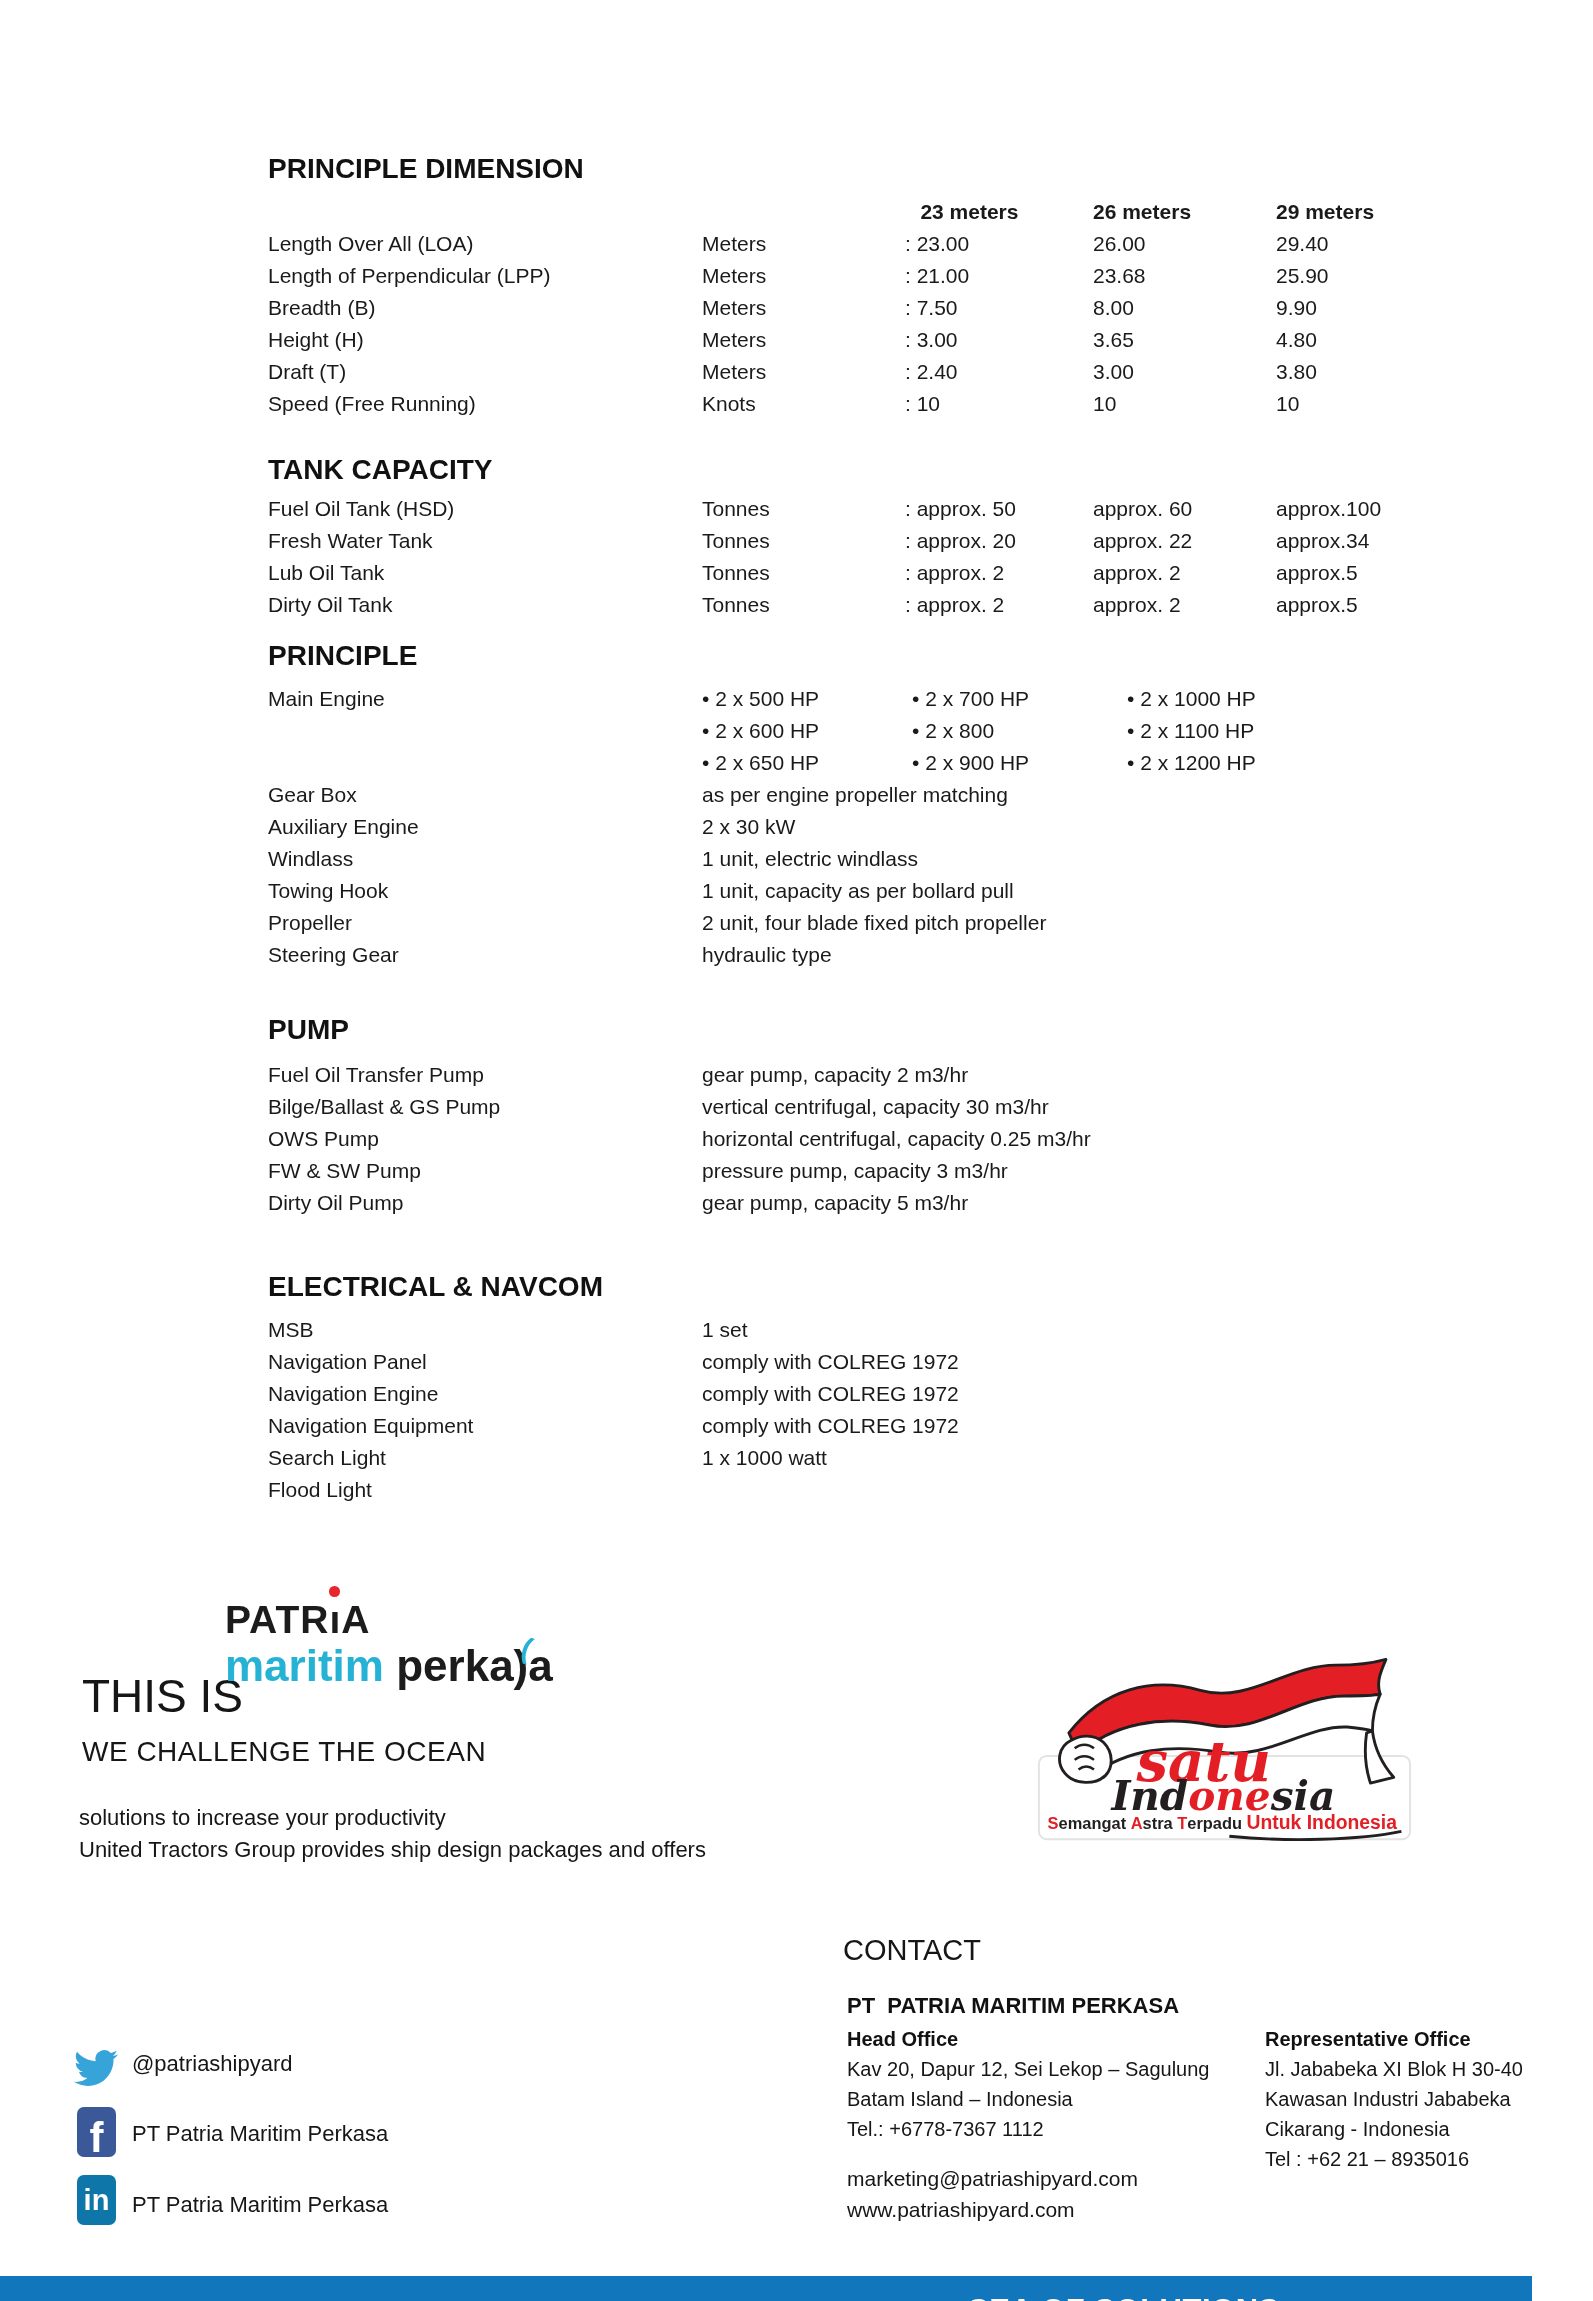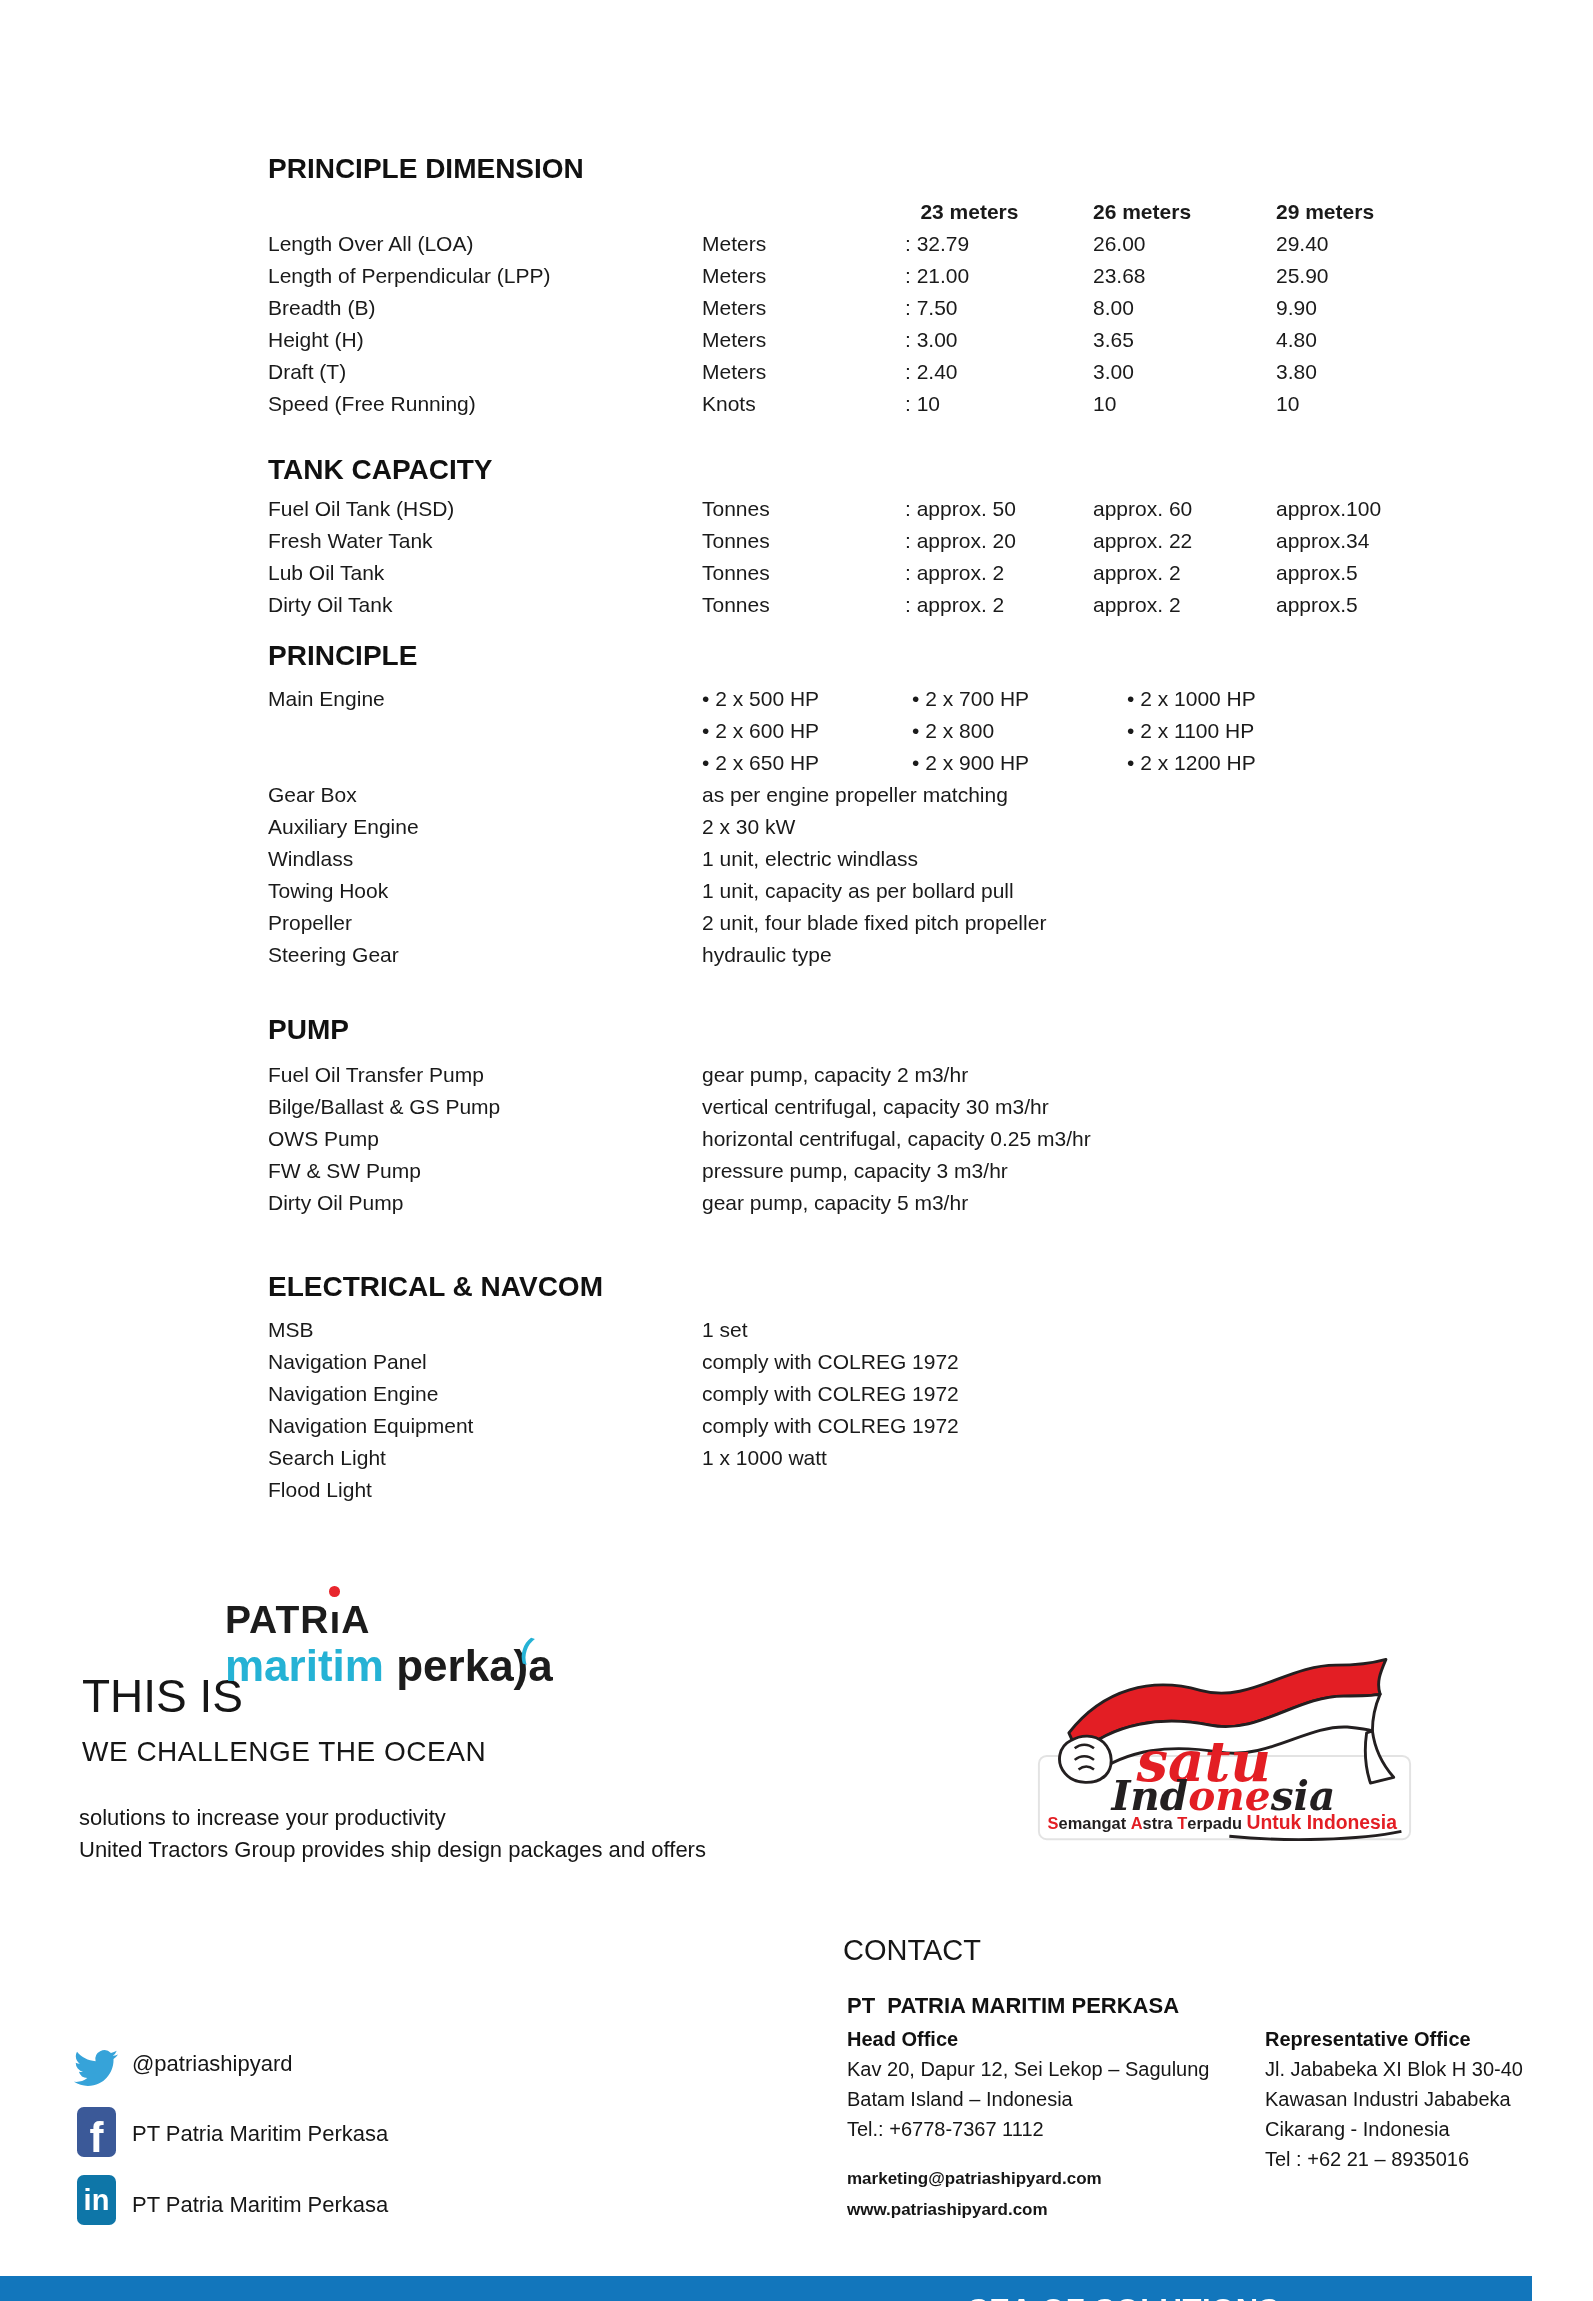--- a/index.html
+++ b/index.html
@@ -38,21 +38,21 @@
   
   .satu-logo{position:absolute;left:1036px;top:1595px;width:377px;height:205px;}
 
   
   .contact-title{position:absolute;left:843px;top:1889px;font-size:29px;line-height:33px;color:#161616;}
   .contact-company{position:absolute;left:847px;top:1948px;font-size:22px;font-weight:700;white-space:pre;color:#111;}
   .office{position:absolute;font-size:20px;line-height:30px;color:#161616;}
   .office .off-label{font-weight:700;color:#111;}
   #head-office{left:847px;top:1979px;}
   #rep-office{left:1265px;top:1979px;}
-  .links{position:absolute;left:847px;top:2118px;font-size:17px;line-height:31px;color:#161616;font-weight:bold;}
+  .links{position:absolute;left:847px;top:2118px;font-size:21px;line-height:31px;color:#161616;}
 
   
   .soc-label{position:absolute;font-size:22px;color:#161616;}
   .tw-icon{position:absolute;left:71px;top:2001px;width:50px;height:44px;}
   .sq-icon{position:absolute;width:39px;height:50px;border-radius:6.8px;display:flex;align-items:flex-end;justify-content:center;
            color:#fff;font-weight:700;overflow:hidden;}
   .fb{left:77px;top:2062px;background:#3b5998;font-size:42px;line-height:39px;}
   .li{left:77px;top:2130px;background:#0e76a8;font-size:29px;line-height:42px;align-items:center;}
   #tw-label{left:132px;top:2006px;}
   #fb-label{left:132px;top:2076px;}
@@ -74,21 +74,21 @@
       <div class="srow">
         <div></div>
           <div></div>
         <div class="hdr pad16">23 meters</div>
         <div class="hdr">26 meters</div>
         <div class="hdr">29 meters</div>
       </div>
       <div class="srow">
         <div>Length Over All (LOA)</div>
         <div>Meters</div>
-        <div>:  32.79</div>
+        <div>:  23.00</div>
         <div>26.00</div>
         <div>29.40</div>
       </div>
       <div class="srow">
         <div>Length of Perpendicular (LPP)</div>
         <div>Meters</div>
         <div>:  21.00</div>
         <div>23.68</div>
         <div>25.90</div>
       </div>

